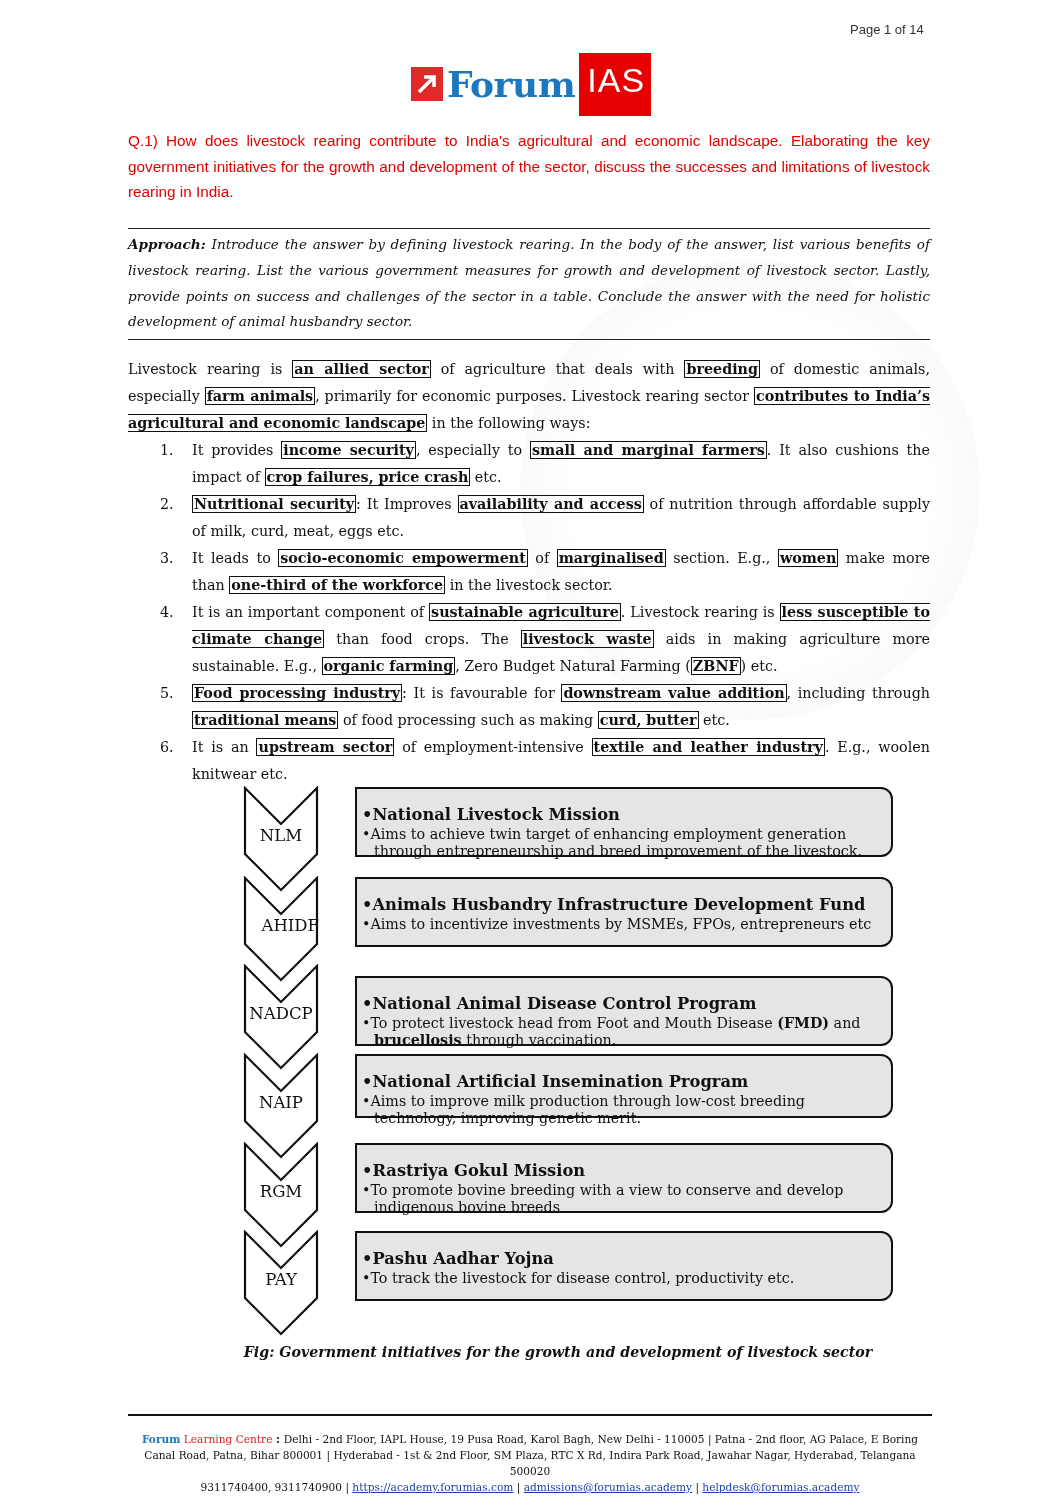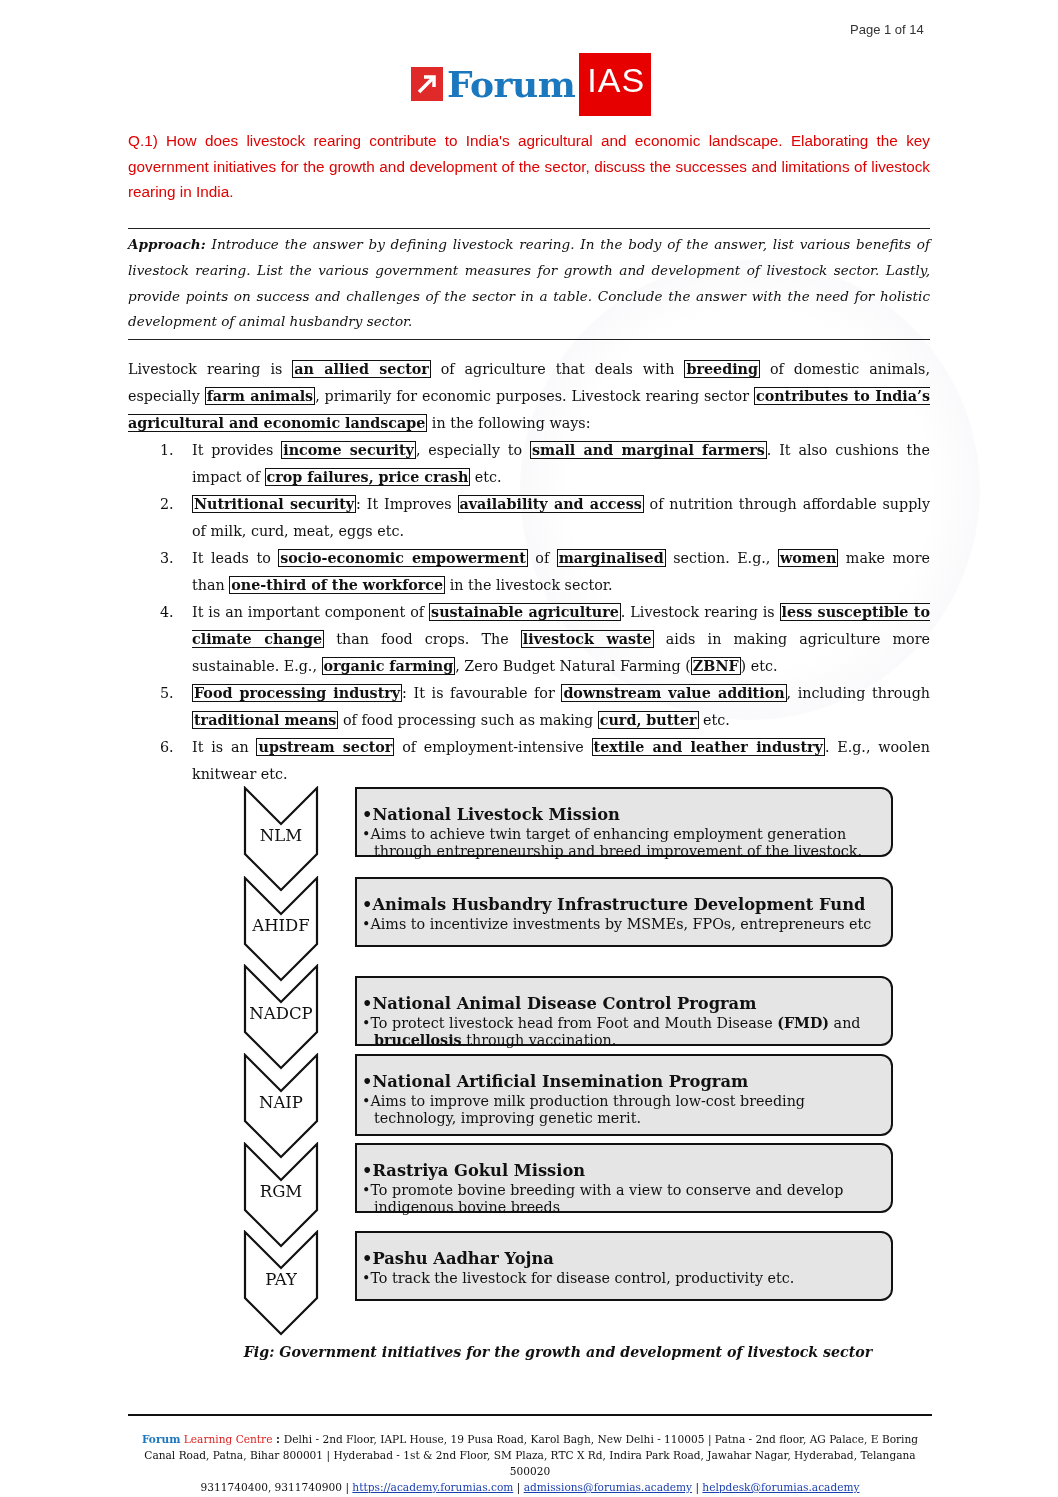--- a/index.html
+++ b/index.html
@@ -90,21 +90,21 @@
         <div class="card-title"><span class="bullet">•</span><span>National Livestock Mission</span></div>
         <div class="card-desc"><span>•</span><span>Aims to achieve twin target of enhancing employment generation through entrepreneurship and breed improvement of the livestock.</span></div>
       </div>
     </div>
     <div class="stage" style="top: 90px;">
       <div class="chev">
         <svg width="78" height="108" viewBox="0 0 78 108">
           <path d="M2 2 L38 38 L74 2 L74 68 L38 104 L2 68 Z" fill="#fff" stroke="#111" stroke-width="2.2" stroke-linejoin="miter"></path>
         </svg>
       </div>
-      <div class="chev-label" style="top: 40px;">AHIDF</div>
+      <div class="chev-label" style="top: 40px; text-align: right;">AHIDF</div>
       <div class="card" style="top: 1px; height: 70px;">
         <div class="card-title"><span class="bullet">•</span><span>Animals Husbandry Infrastructure Development Fund</span></div>
         <div class="card-desc"><span>•</span><span>Aims to incentivize investments by MSMEs, FPOs, entrepreneurs etc</span></div>
       </div>
     </div>
     <div class="stage" style="top: 178px;">
       <div class="chev">
         <svg width="78" height="108" viewBox="0 0 78 108">
           <path d="M2 2 L38 38 L74 2 L74 68 L38 104 L2 68 Z" fill="#fff" stroke="#111" stroke-width="2.2" stroke-linejoin="miter"></path>
         </svg>
@@ -115,21 +115,21 @@
         <div class="card-desc"><span>•</span><span>To protect livestock head from Foot and Mouth Disease </span><b>(FMD)</b><span> and </span><b>brucellosis</b><span> through vaccination.</span></div>
       </div>
     </div>
     <div class="stage" style="top: 267px;">
       <div class="chev">
         <svg width="78" height="108" viewBox="0 0 78 108">
           <path d="M2 2 L38 38 L74 2 L74 68 L38 104 L2 68 Z" fill="#fff" stroke="#111" stroke-width="2.2" stroke-linejoin="miter"></path>
         </svg>
       </div>
       <div class="chev-label" style="top: 40px;">NAIP</div>
-      <div class="card" style="top: 1px; height: 82px;">
+      <div class="card" style="top: 1px; height: 64px;">
         <div class="card-title"><span class="bullet">•</span><span>National Artificial Insemination Program</span></div>
         <div class="card-desc"><span>•</span><span>Aims to improve milk production through low-cost breeding technology, improving genetic merit.</span></div>
       </div>
     </div>
     <div class="stage" style="top: 356px;">
       <div class="chev">
         <svg width="78" height="108" viewBox="0 0 78 108">
           <path d="M2 2 L38 38 L74 2 L74 68 L38 104 L2 68 Z" fill="#fff" stroke="#111" stroke-width="2.2" stroke-linejoin="miter"></path>
         </svg>
       </div>

